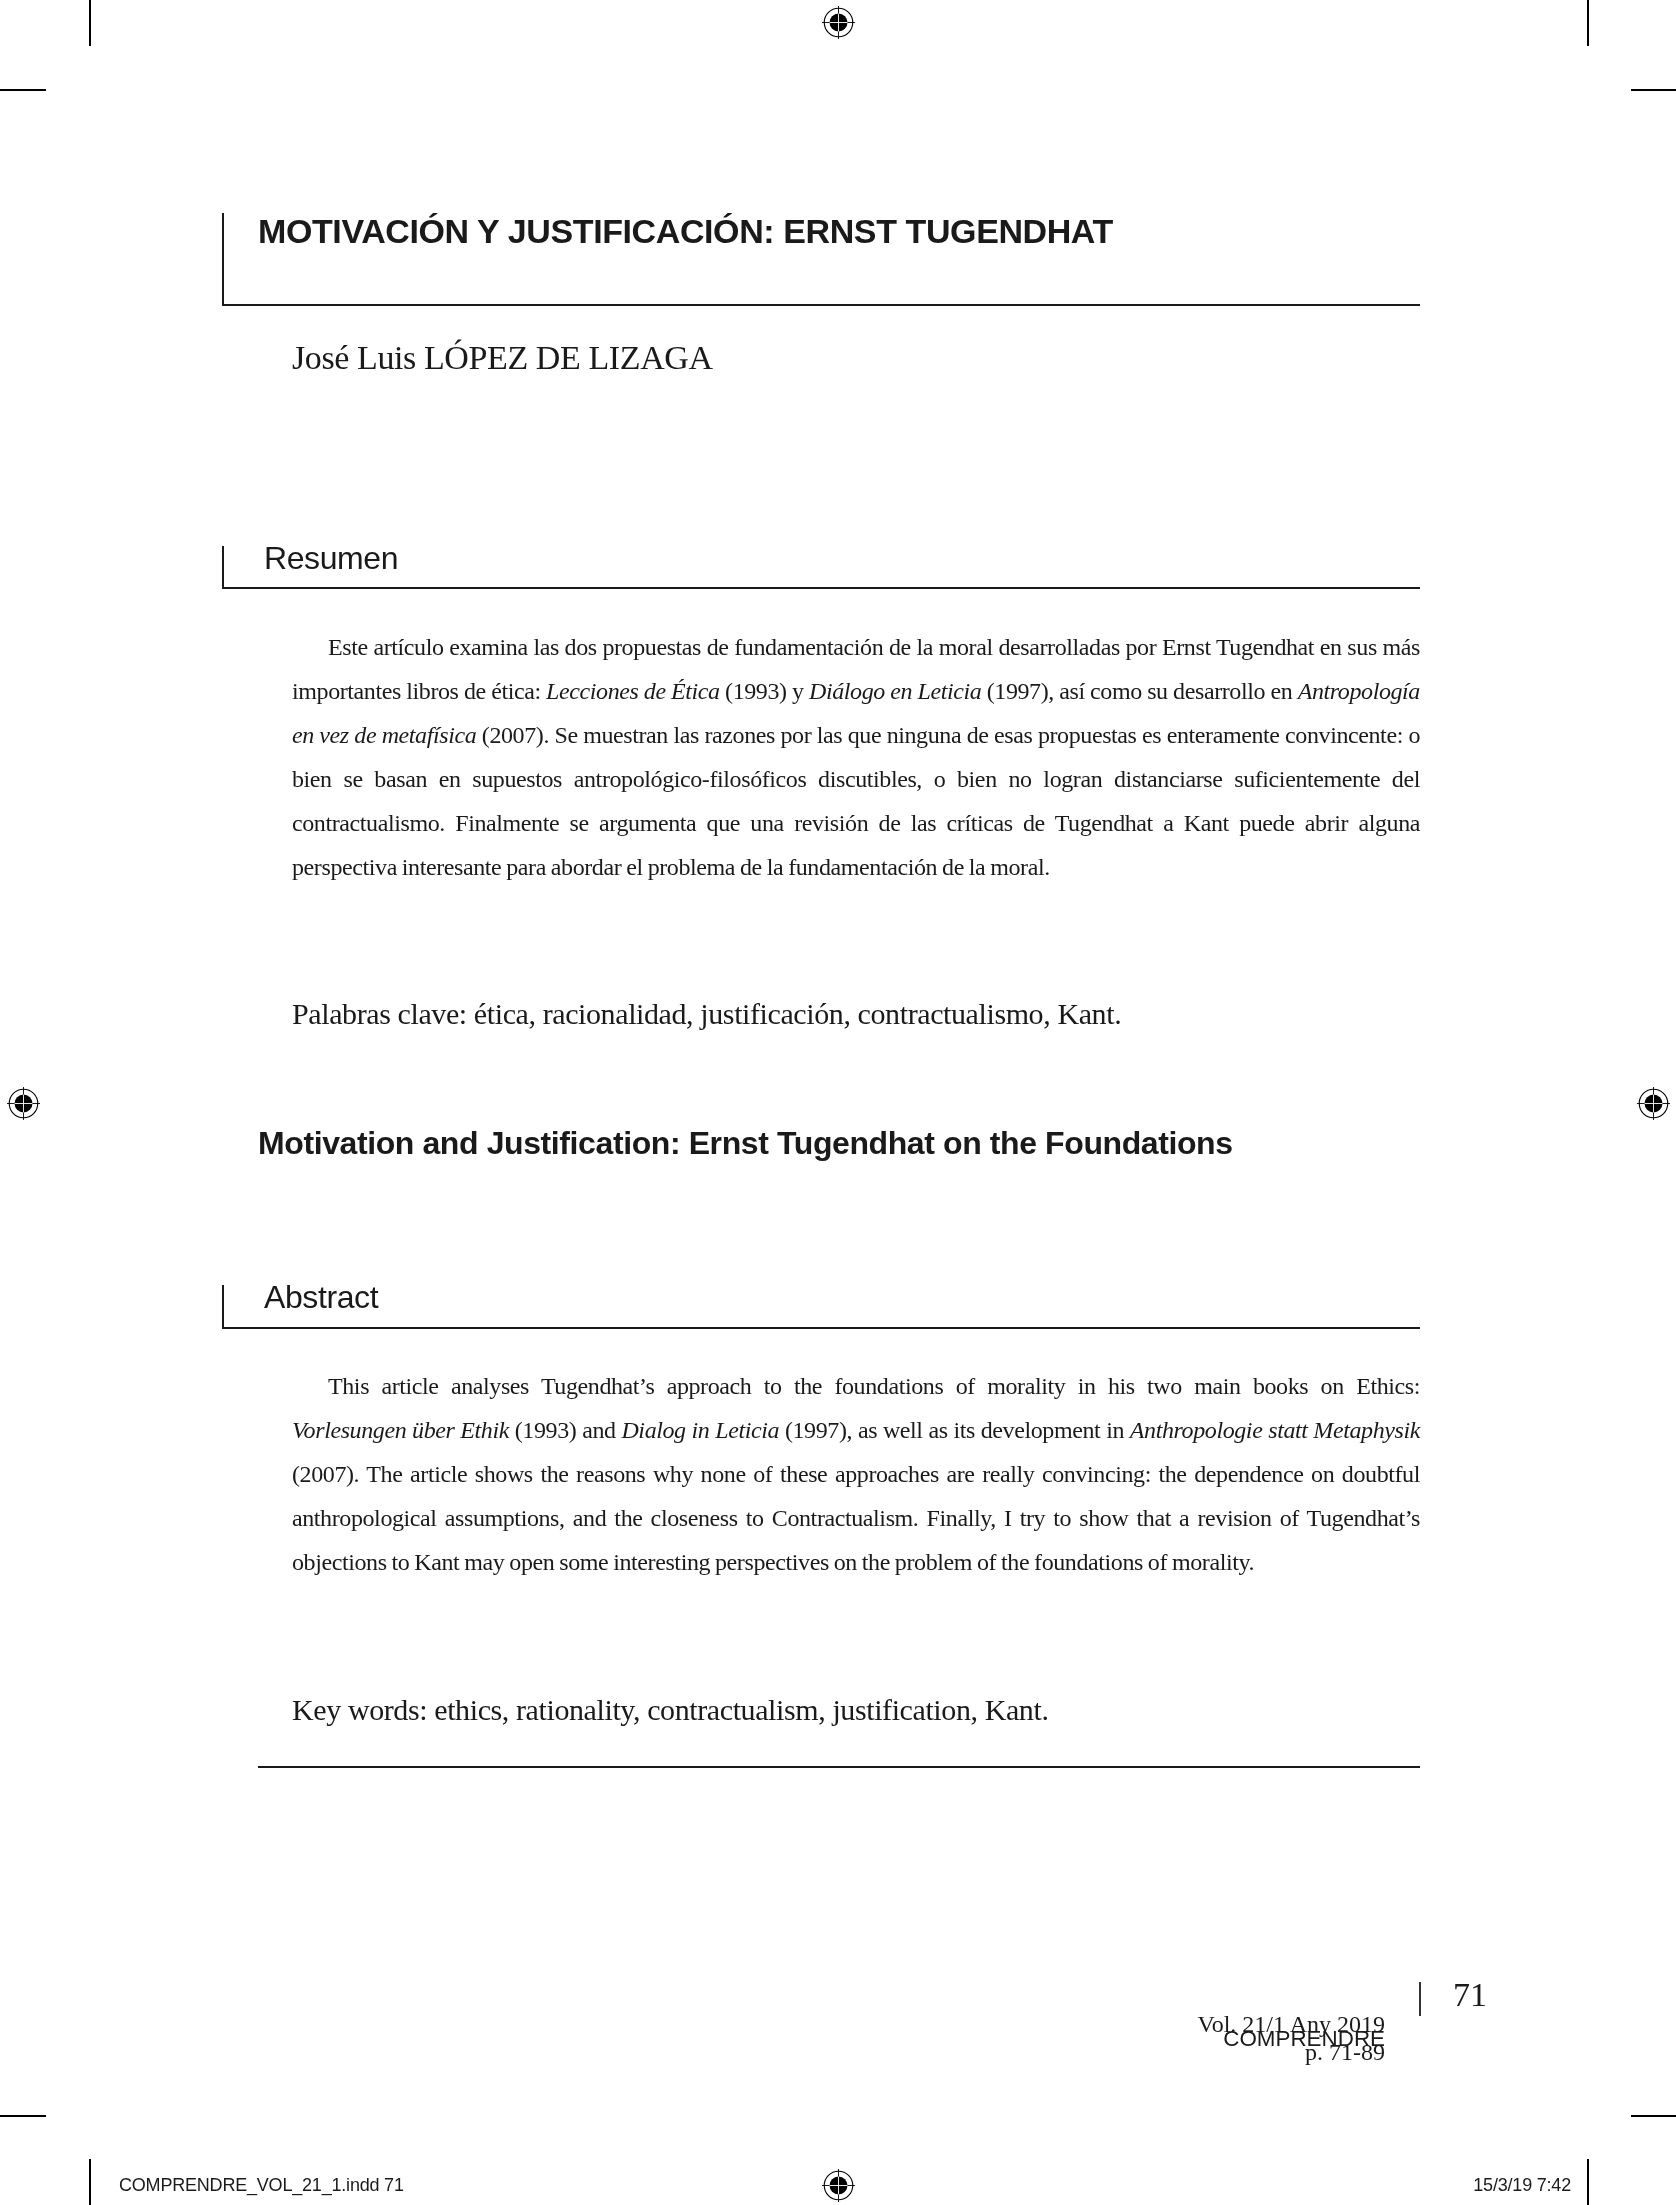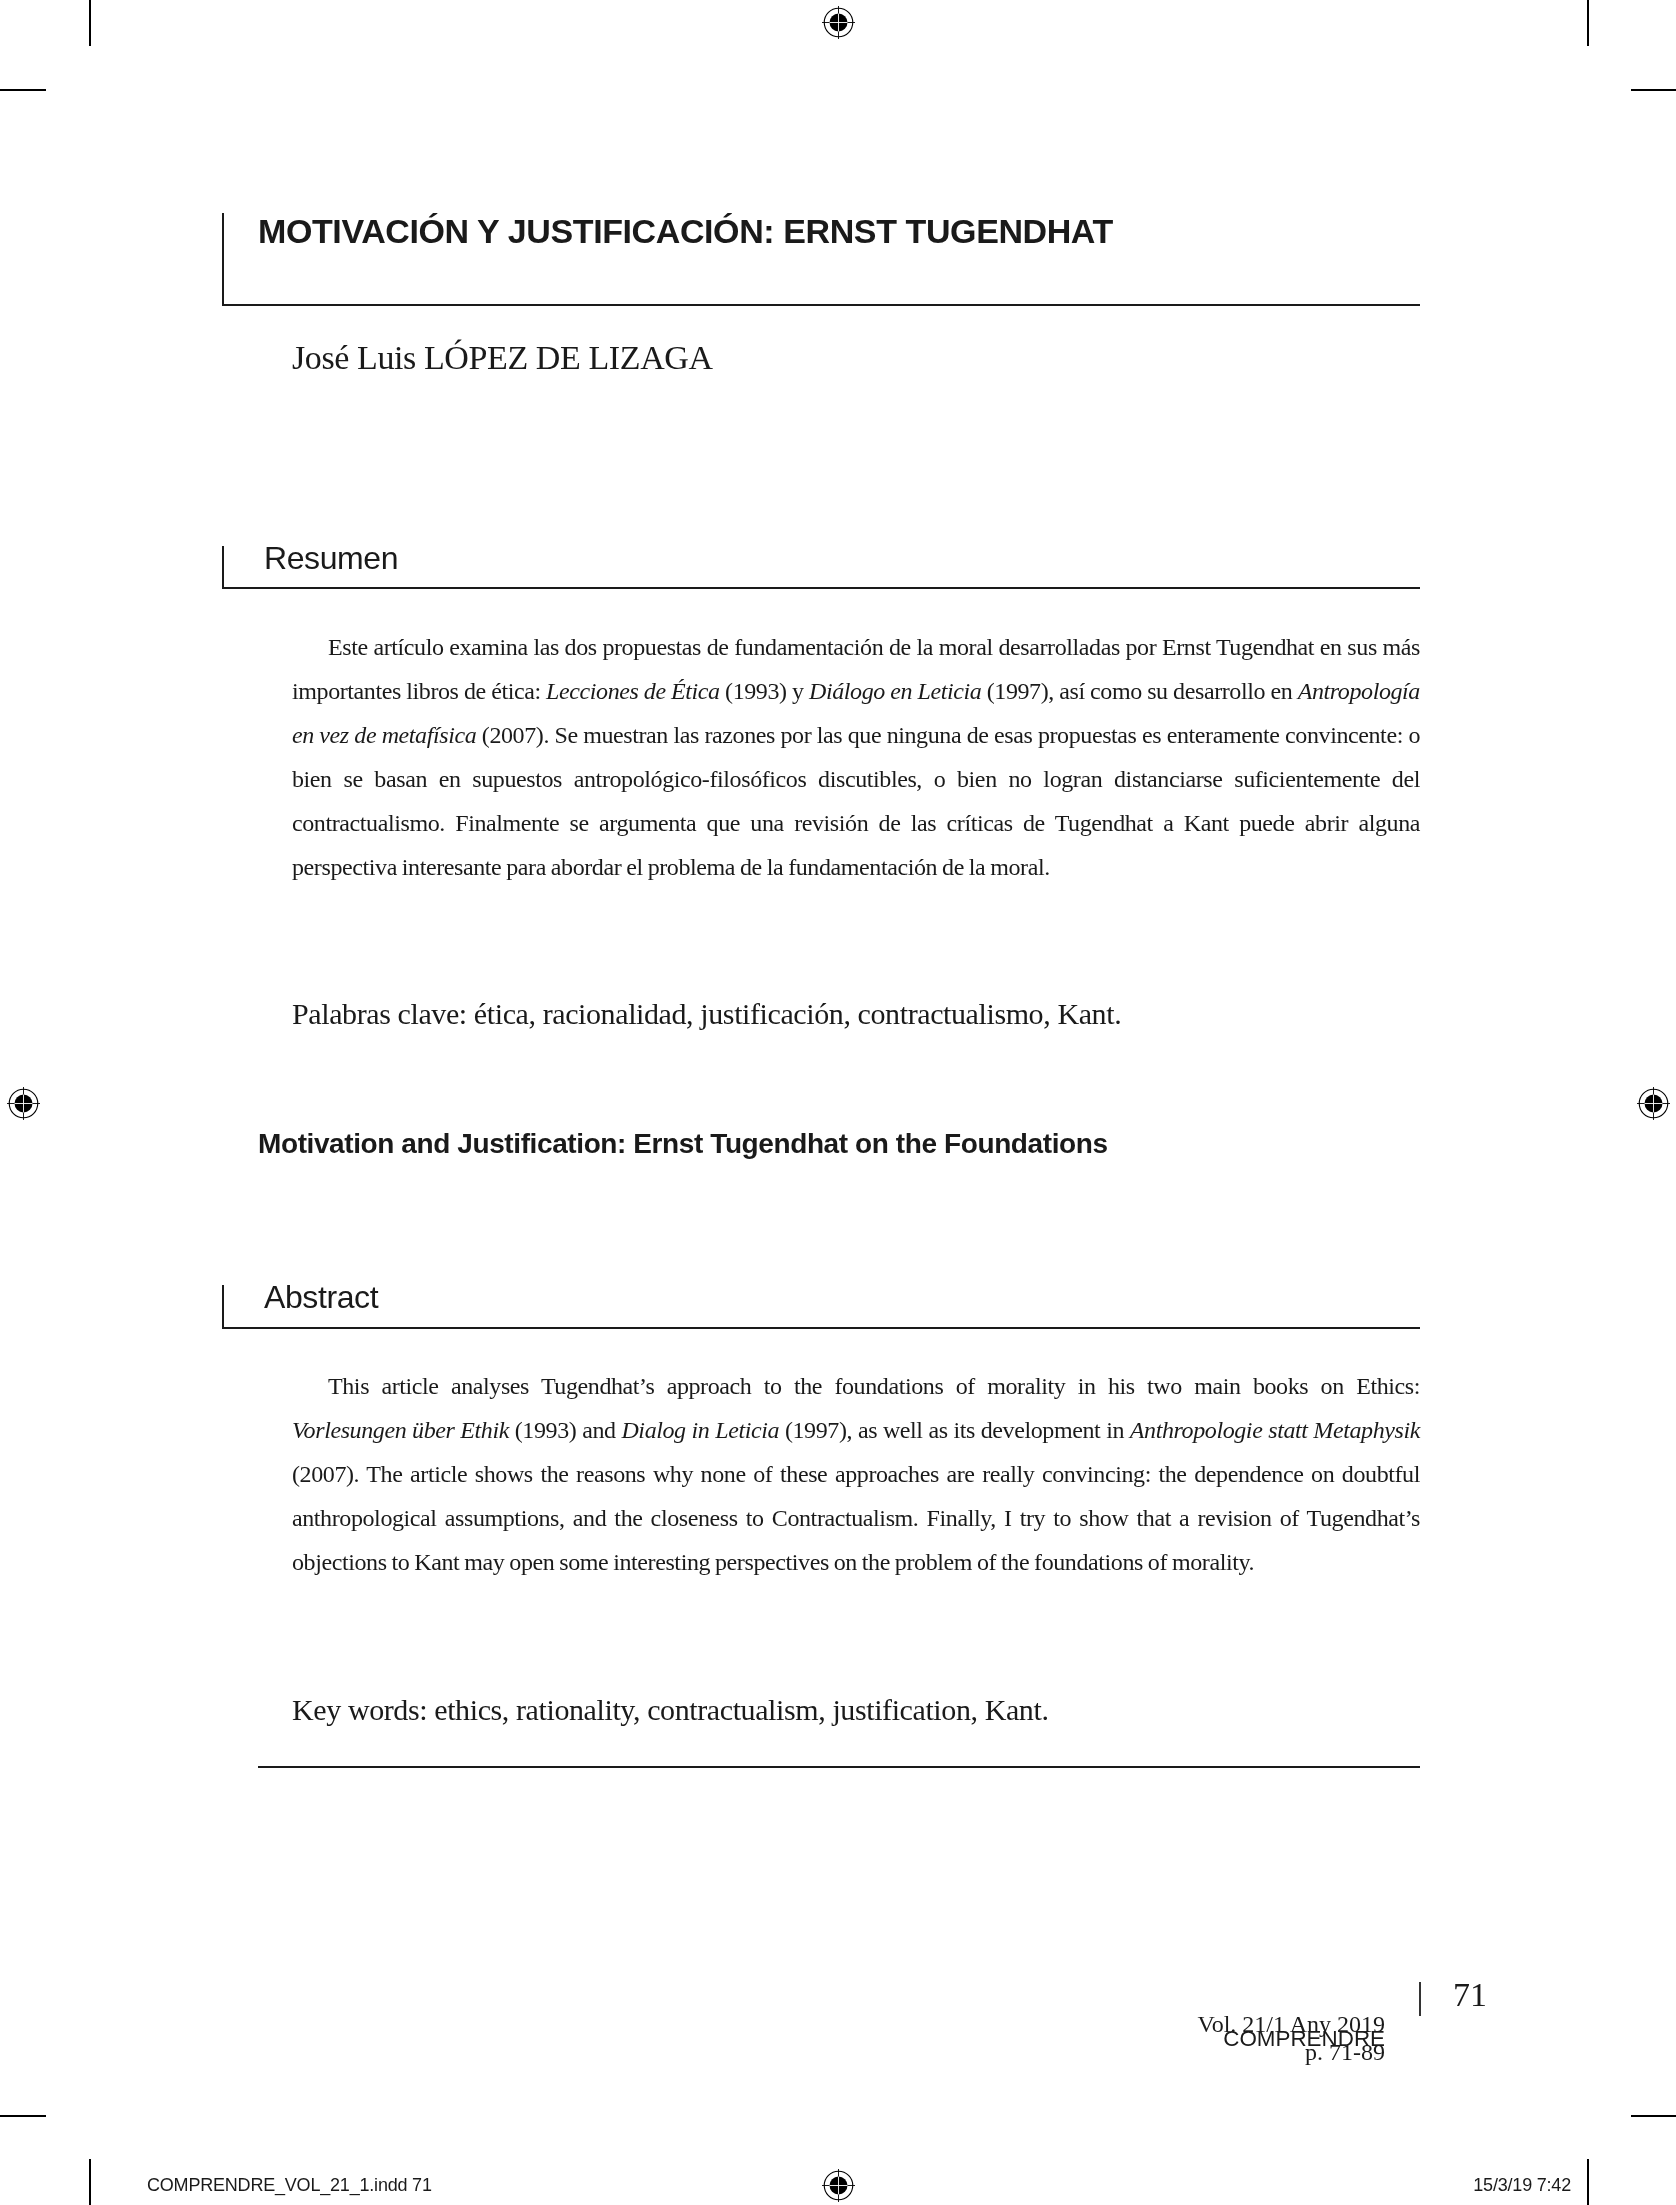--- a/index.html
+++ b/index.html
@@ -10,26 +10,26 @@
   .crop { position: absolute; background: #000; }
   .vbar { position: absolute; left: 222px; width: 1.5px; background: #1a1a1a; }
   .hrule { position: absolute; height: 1.5px; background: #1a1a1a; }
   .title { left: 258px; top: 209px; font-size: 34px; line-height: 44px; font-weight: bold; letter-spacing: -0.4px; margin: 0; }
   .author { left: 292px; top: 339px; font-size: 34px; letter-spacing: -0.4px; }
   .section-h { left: 264px; font-size: 32px; letter-spacing: -0.4px; }
   .para { left: 292px; width: 1128px; font-size: 24px; line-height: 44px; text-align: justify; margin: 0; letter-spacing: -0.4px; word-spacing: -0.7px; }
   .para .indent { display: inline-block; width: 36px; }
   .kw { left: 292px; font-size: 30px; letter-spacing: -0.4px; }
   .kw b { font-weight: normal; }
-  .en-title { left: 258px; top: 1122px; font-size: 28px; line-height: 43px; letter-spacing: -0.4px; margin: 0; }
+  .en-title { left: 258px; top: 1122px; font-size: 32px; line-height: 43px; letter-spacing: -0.4px; margin: 0; }
   .footer-journal { right: 292px; top: 1982px; font-size: 22.4px; letter-spacing: 0px; text-align: center; margin-top: 44px; }
   .footer-vol { right: 292px; top: 2011px; font-size: 24px; text-align: right; }
   .footer-pages { right: 292px; top: 2039px; font-size: 24px; text-align: right; }
   .pageno { left: 1453px; top: 1976px; font-size: 34px; }
-  .slug { font-size: 18px; top: 2175px; letter-spacing: -0.2px; margin-left: 28px; }
+  .slug { font-size: 18px; top: 2175px; letter-spacing: -0.2px; }
   .reg { position: absolute; width: 33px; height: 33px; }
 </style>
 </head>
 <body>
 
 <div class="crop" style="left:89px;top:0;width:1.5px;height:46px;"></div>
 <div class="crop" style="left:0;top:89px;width:46px;height:1.5px;"></div>
 <div class="crop" style="left:1587px;top:0;width:1.5px;height:46px;"></div>
 <div class="crop" style="left:1631px;top:89px;width:46px;height:1.5px;"></div>
 <div class="crop" style="left:89px;top:2159px;width:1.5px;height:46px;"></div>

